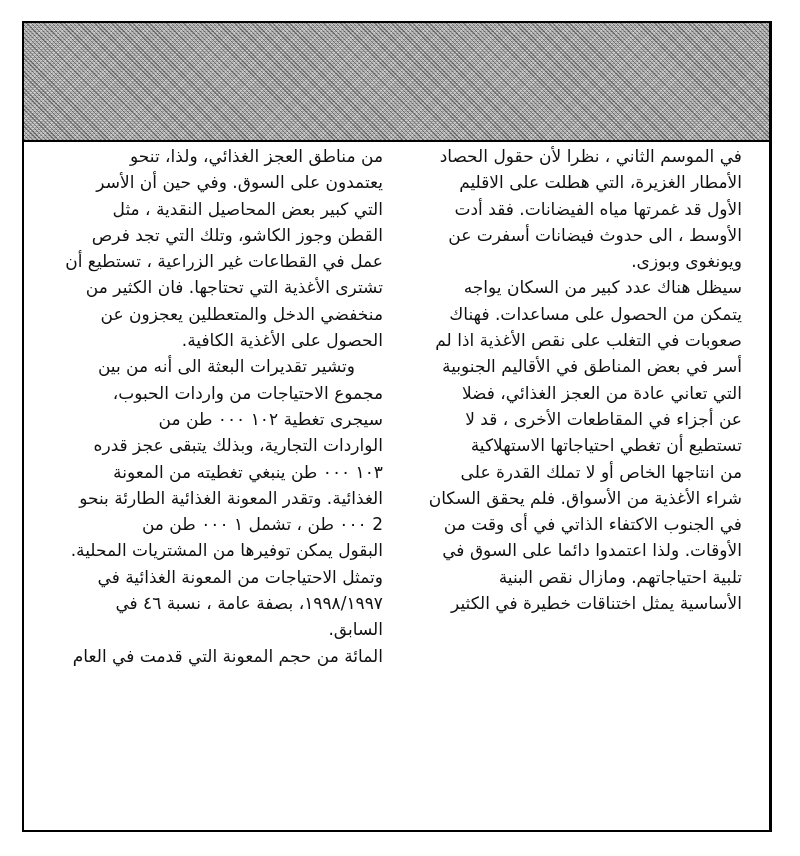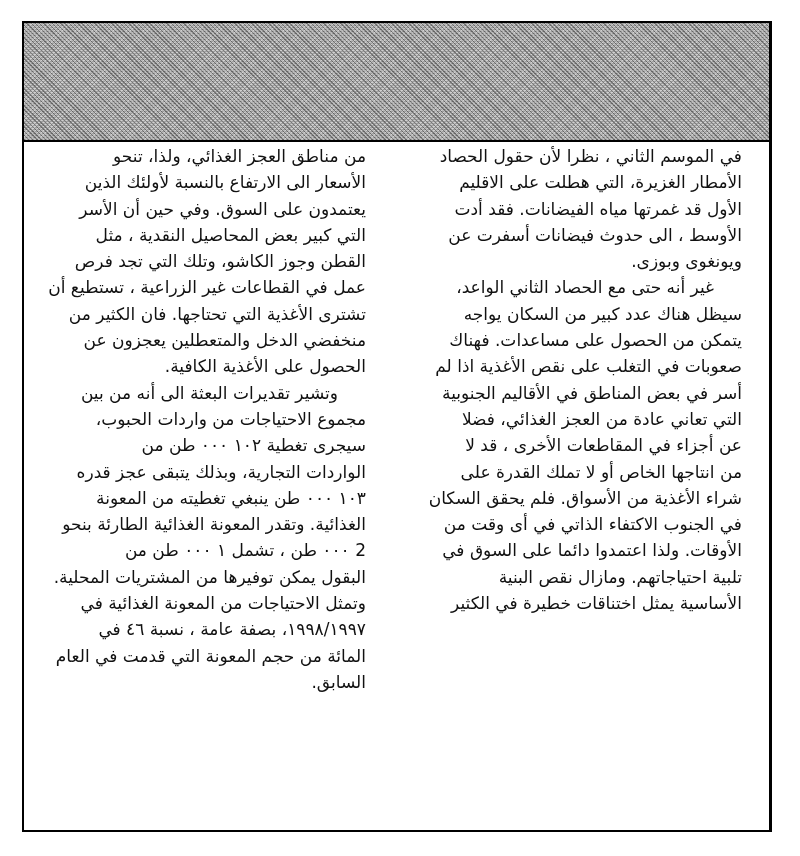--- a/index.html
+++ b/index.html
@@ -28,67 +28,66 @@
       top: 143px;
       direction: rtl;
       text-align: justify;
       text-align-last: right;
       font-family: "DejaVu Sans", sans-serif;
       font-size: 17px;
       line-height: 26.3px;
       color: #111;
     }
     .col-right { left: 404px; width: 338px; }
-    .col-left { left: 18px; width: 348px; }
+    .col-left { left: 35px; width: 348px; }
     .line { display: block; white-space: nowrap; text-align: right; }
     .indent { padding-right: 28px; }
   </style>
 </head>
 <body>
 
 <div class="frame">
   <div class="shade"></div>
 </div>
 
 <div class="col col-right">
   <span class="line">في الموسم الثاني ، نظرا لأن حقول الحصاد</span>
   <span class="line">الأمطار الغزيرة، التي هطلت على الاقليم</span>
   <span class="line">الأول قد غمرتها مياه الفيضانات. فقد أدت</span>
   <span class="line">الأوسط ، الى حدوث فيضانات أسفرت عن</span>
   <span class="line">ويونغوى وبوزى.</span>
-  <span class="line indent">غير أنه حتى مع الحصاد الثاني الواعد،</span>
   <span class="line">سيظل هناك عدد كبير من السكان يواجه</span>
   <span class="line">يتمكن من الحصول على مساعدات. فهناك</span>
   <span class="line">صعوبات في التغلب على نقص الأغذية اذا لم</span>
   <span class="line">أسر في بعض المناطق في الأقاليم الجنوبية</span>
   <span class="line">التي تعاني عادة من العجز الغذائي، فضلا</span>
   <span class="line">عن أجزاء في المقاطعات الأخرى ، قد لا</span>
+  <span class="line">تستطيع أن تغطي احتياجاتها الاستهلاكية</span>
   <span class="line">من انتاجها الخاص أو لا تملك القدرة على</span>
   <span class="line">شراء الأغذية من الأسواق. فلم يحقق السكان</span>
   <span class="line">في الجنوب الاكتفاء الذاتي في أى وقت من</span>
   <span class="line">الأوقات. ولذا اعتمدوا دائما على السوق في</span>
   <span class="line">تلبية احتياجاتهم. ومازال نقص البنية</span>
   <span class="line">الأساسية يمثل اختناقات خطيرة في الكثير</span>
 </div>
 
 <div class="col col-left">
   <span class="line">من مناطق العجز الغذائي، ولذا، تنحو</span>
-  <span class="line">الأسعار الى الارتفاع بالنسبة لأولئك الذين</span>
   <span class="line">يعتمدون على السوق. وفي حين أن الأسر</span>
   <span class="line">التي كبير بعض المحاصيل النقدية ، مثل</span>
   <span class="line">القطن وجوز الكاشو، وتلك التي تجد فرص</span>
   <span class="line">عمل في القطاعات غير الزراعية ، تستطيع أن</span>
   <span class="line">تشترى الأغذية التي تحتاجها. فان الكثير من</span>
   <span class="line">منخفضي الدخل والمتعطلين يعجزون عن</span>
   <span class="line">الحصول على الأغذية الكافية.</span>
   <span class="line indent">وتشير تقديرات البعثة الى أنه من بين</span>
   <span class="line">مجموع الاحتياجات من واردات الحبوب،</span>
   <span class="line">سيجرى تغطية ١٠٢ ٠٠٠ طن من</span>
   <span class="line">الواردات التجارية، وبذلك يتبقى عجز قدره</span>
   <span class="line">١٠٣ ٠٠٠ طن ينبغي تغطيته من المعونة</span>
   <span class="line">الغذائية. وتقدر المعونة الغذائية الطارئة بنحو</span>
   <span class="line">2 ٠٠٠ طن ، تشمل ١ ٠٠٠ طن من</span>
   <span class="line">البقول يمكن توفيرها من المشتريات المحلية.</span>
   <span class="line">وتمثل الاحتياجات من المعونة الغذائية في</span>
   <span class="line">١٩٩٨/١٩٩٧، بصفة عامة ، نسبة ٤٦ في</span>
+  <span class="line">السابق.</span>
   <span class="line">المائة من حجم المعونة التي قدمت في العام</span>
-  <span class="line">السابق.</span>
 </div>
 
 </body></html>

